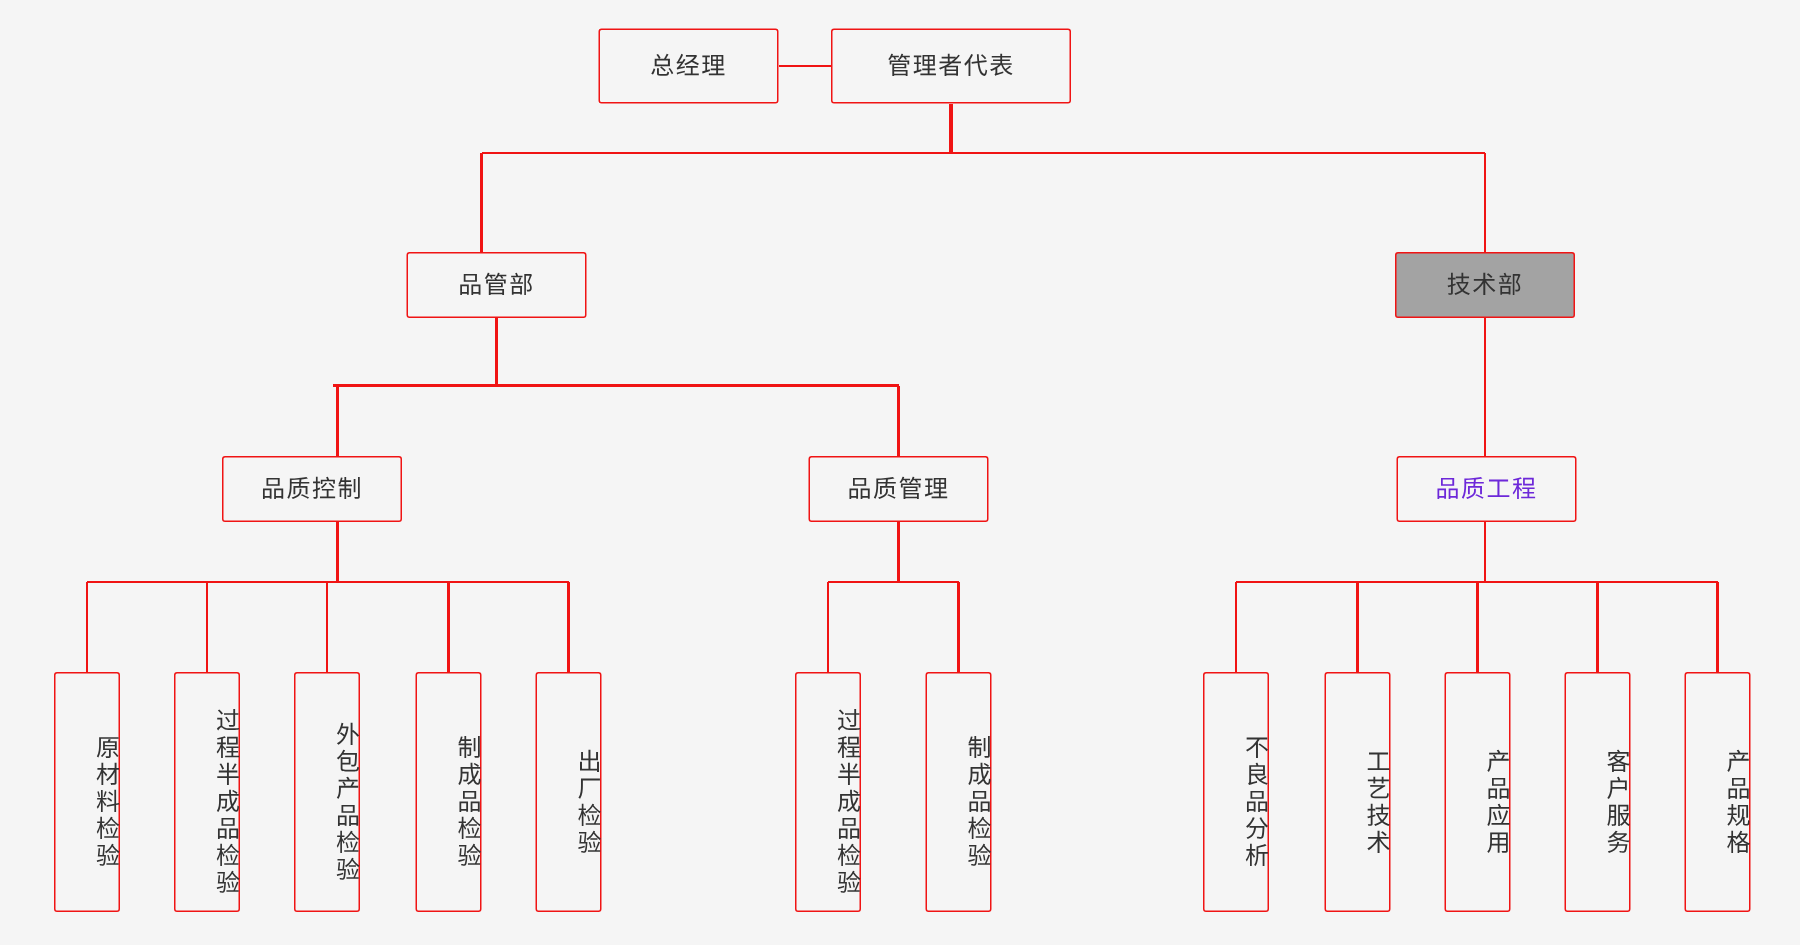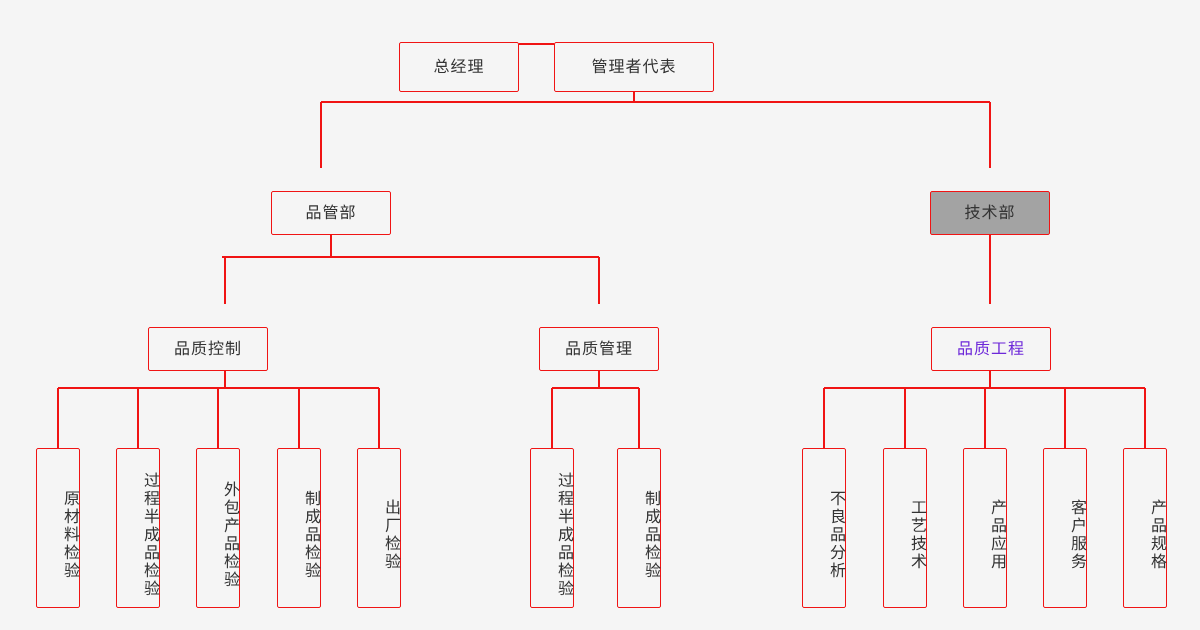--- a/index.html
+++ b/index.html
@@ -40,21 +40,20 @@
     align-items: center;
     justify-content: center;
     color: #333333;
     line-height: 1.18;
     text-align: center;
   }
   .node-h {
     font-size: 16px;
     letter-spacing: 1px;
     white-space: nowrap;
-    margin-top: 23px;
   }
   .node-v {
     font-size: 16px;
     writing-mode: vertical-rl;
     text-orientation: upright;
     letter-spacing: 2px;
     padding-top: 14px;
     align-items: flex-start;
     justify-content: center;
     white-space: nowrap;

